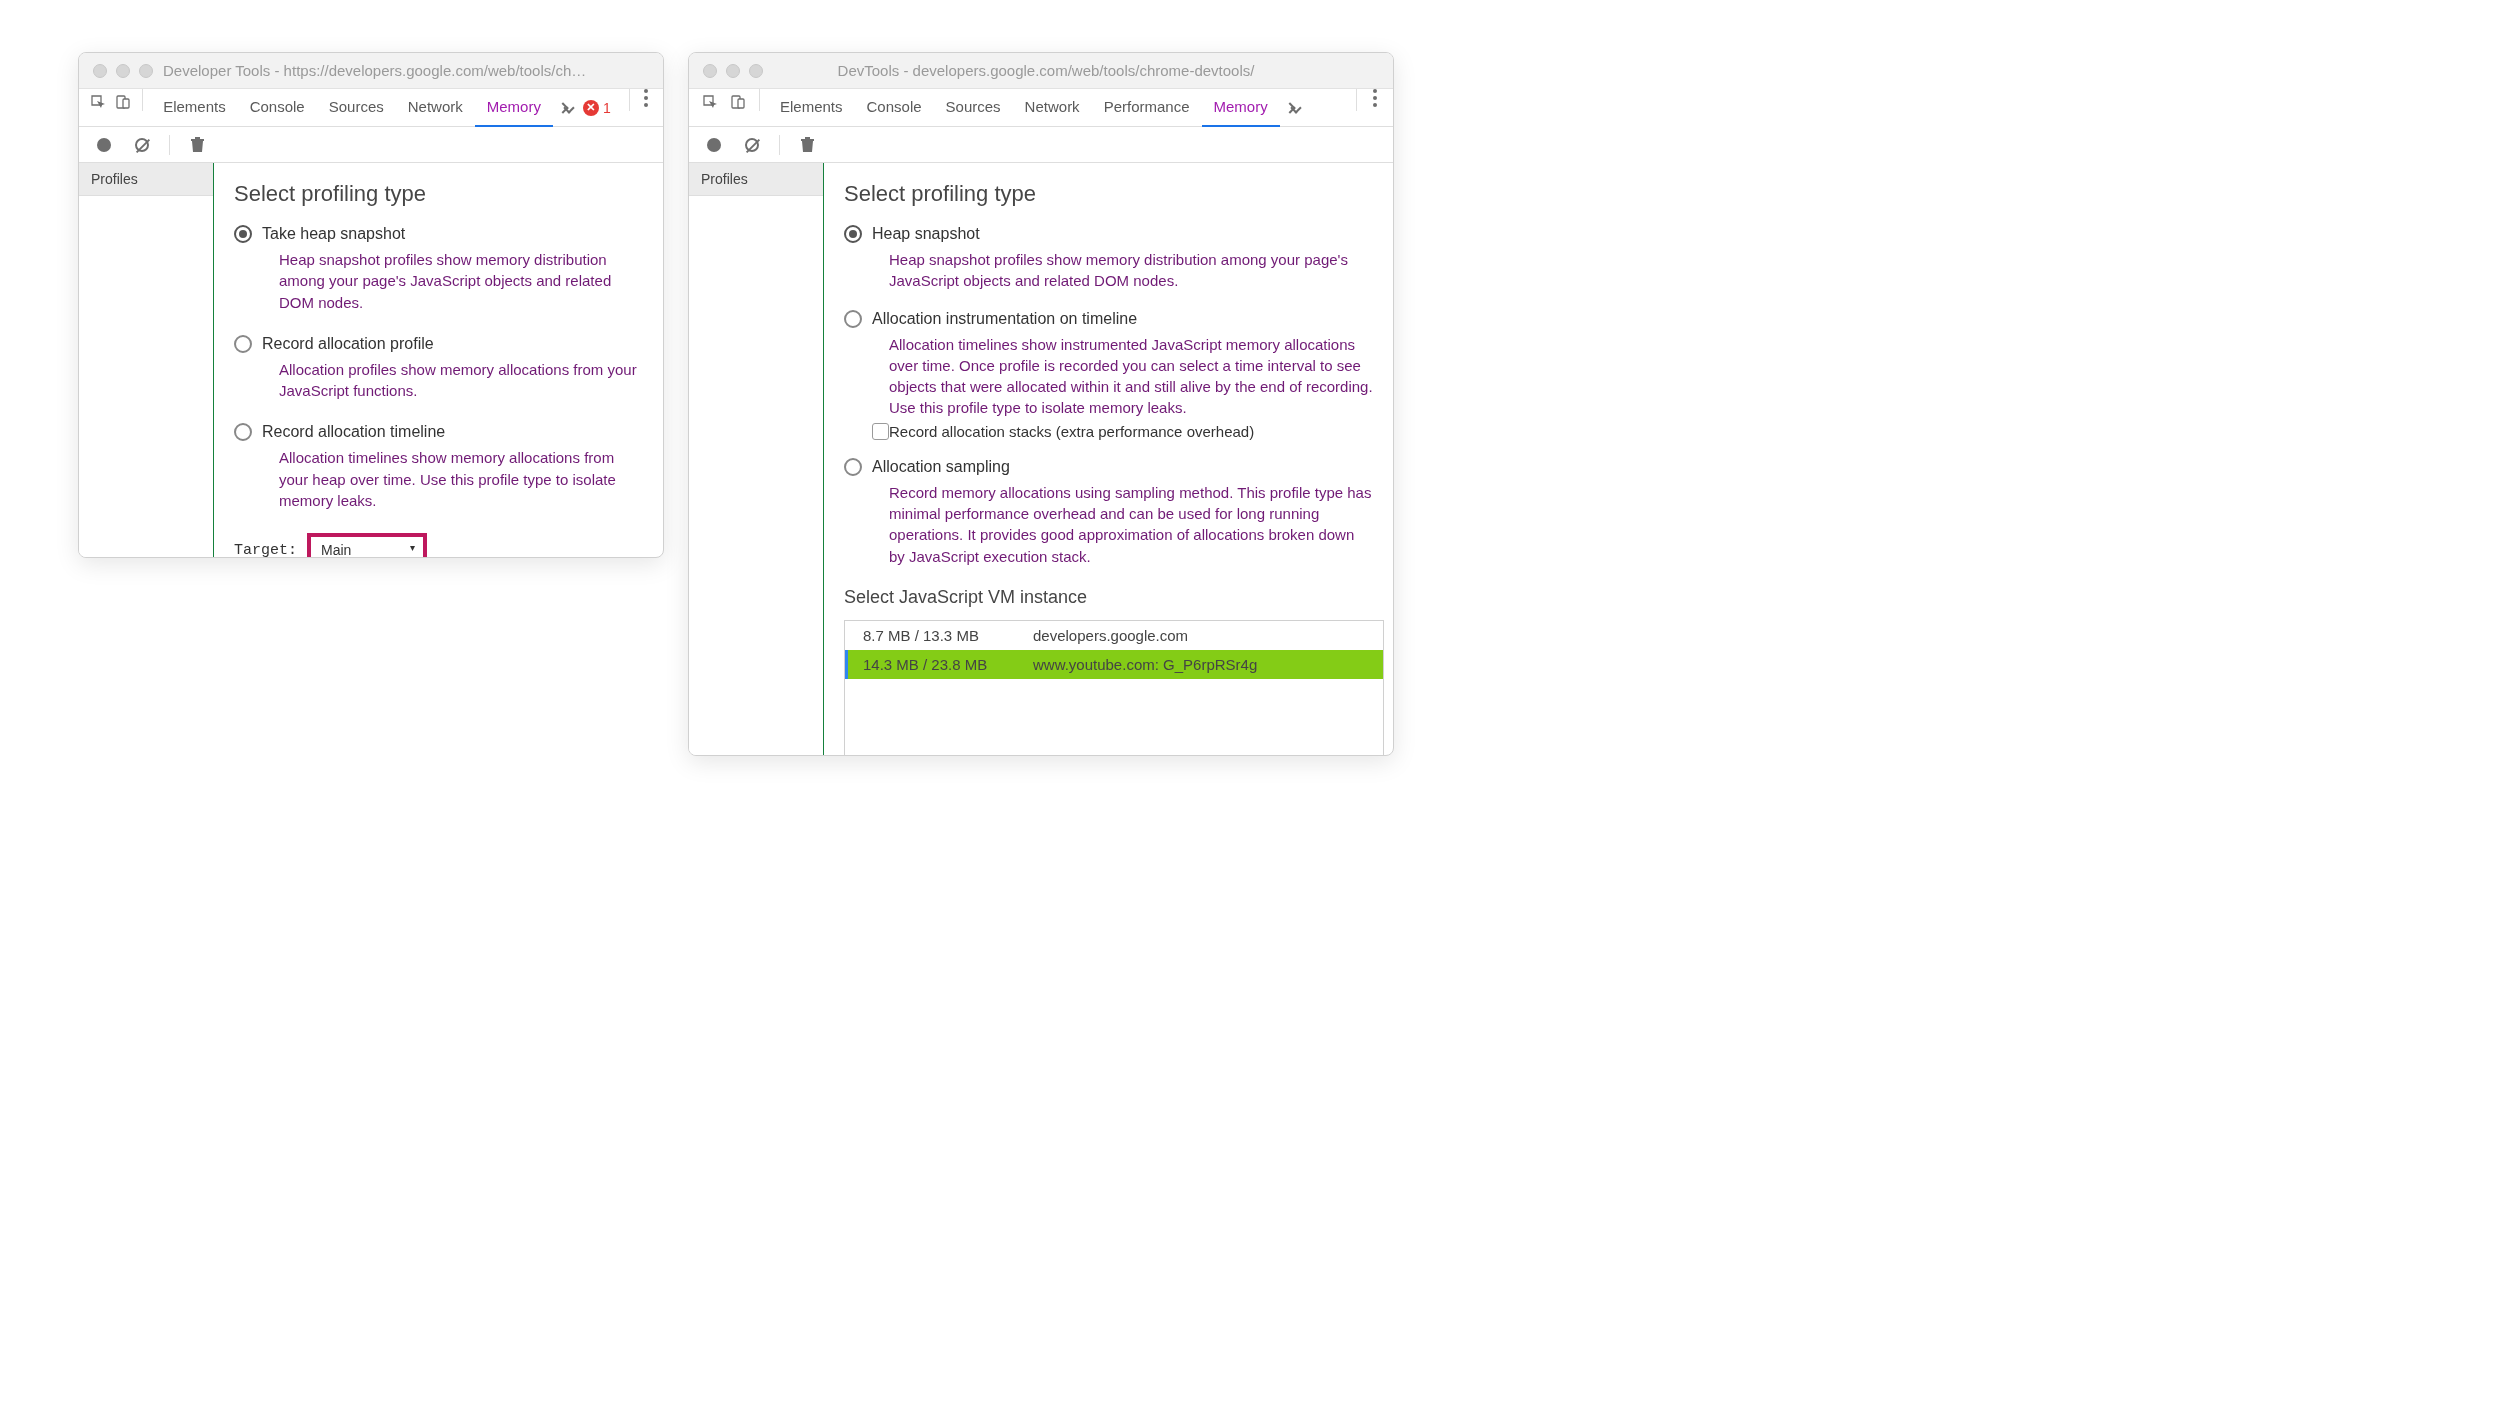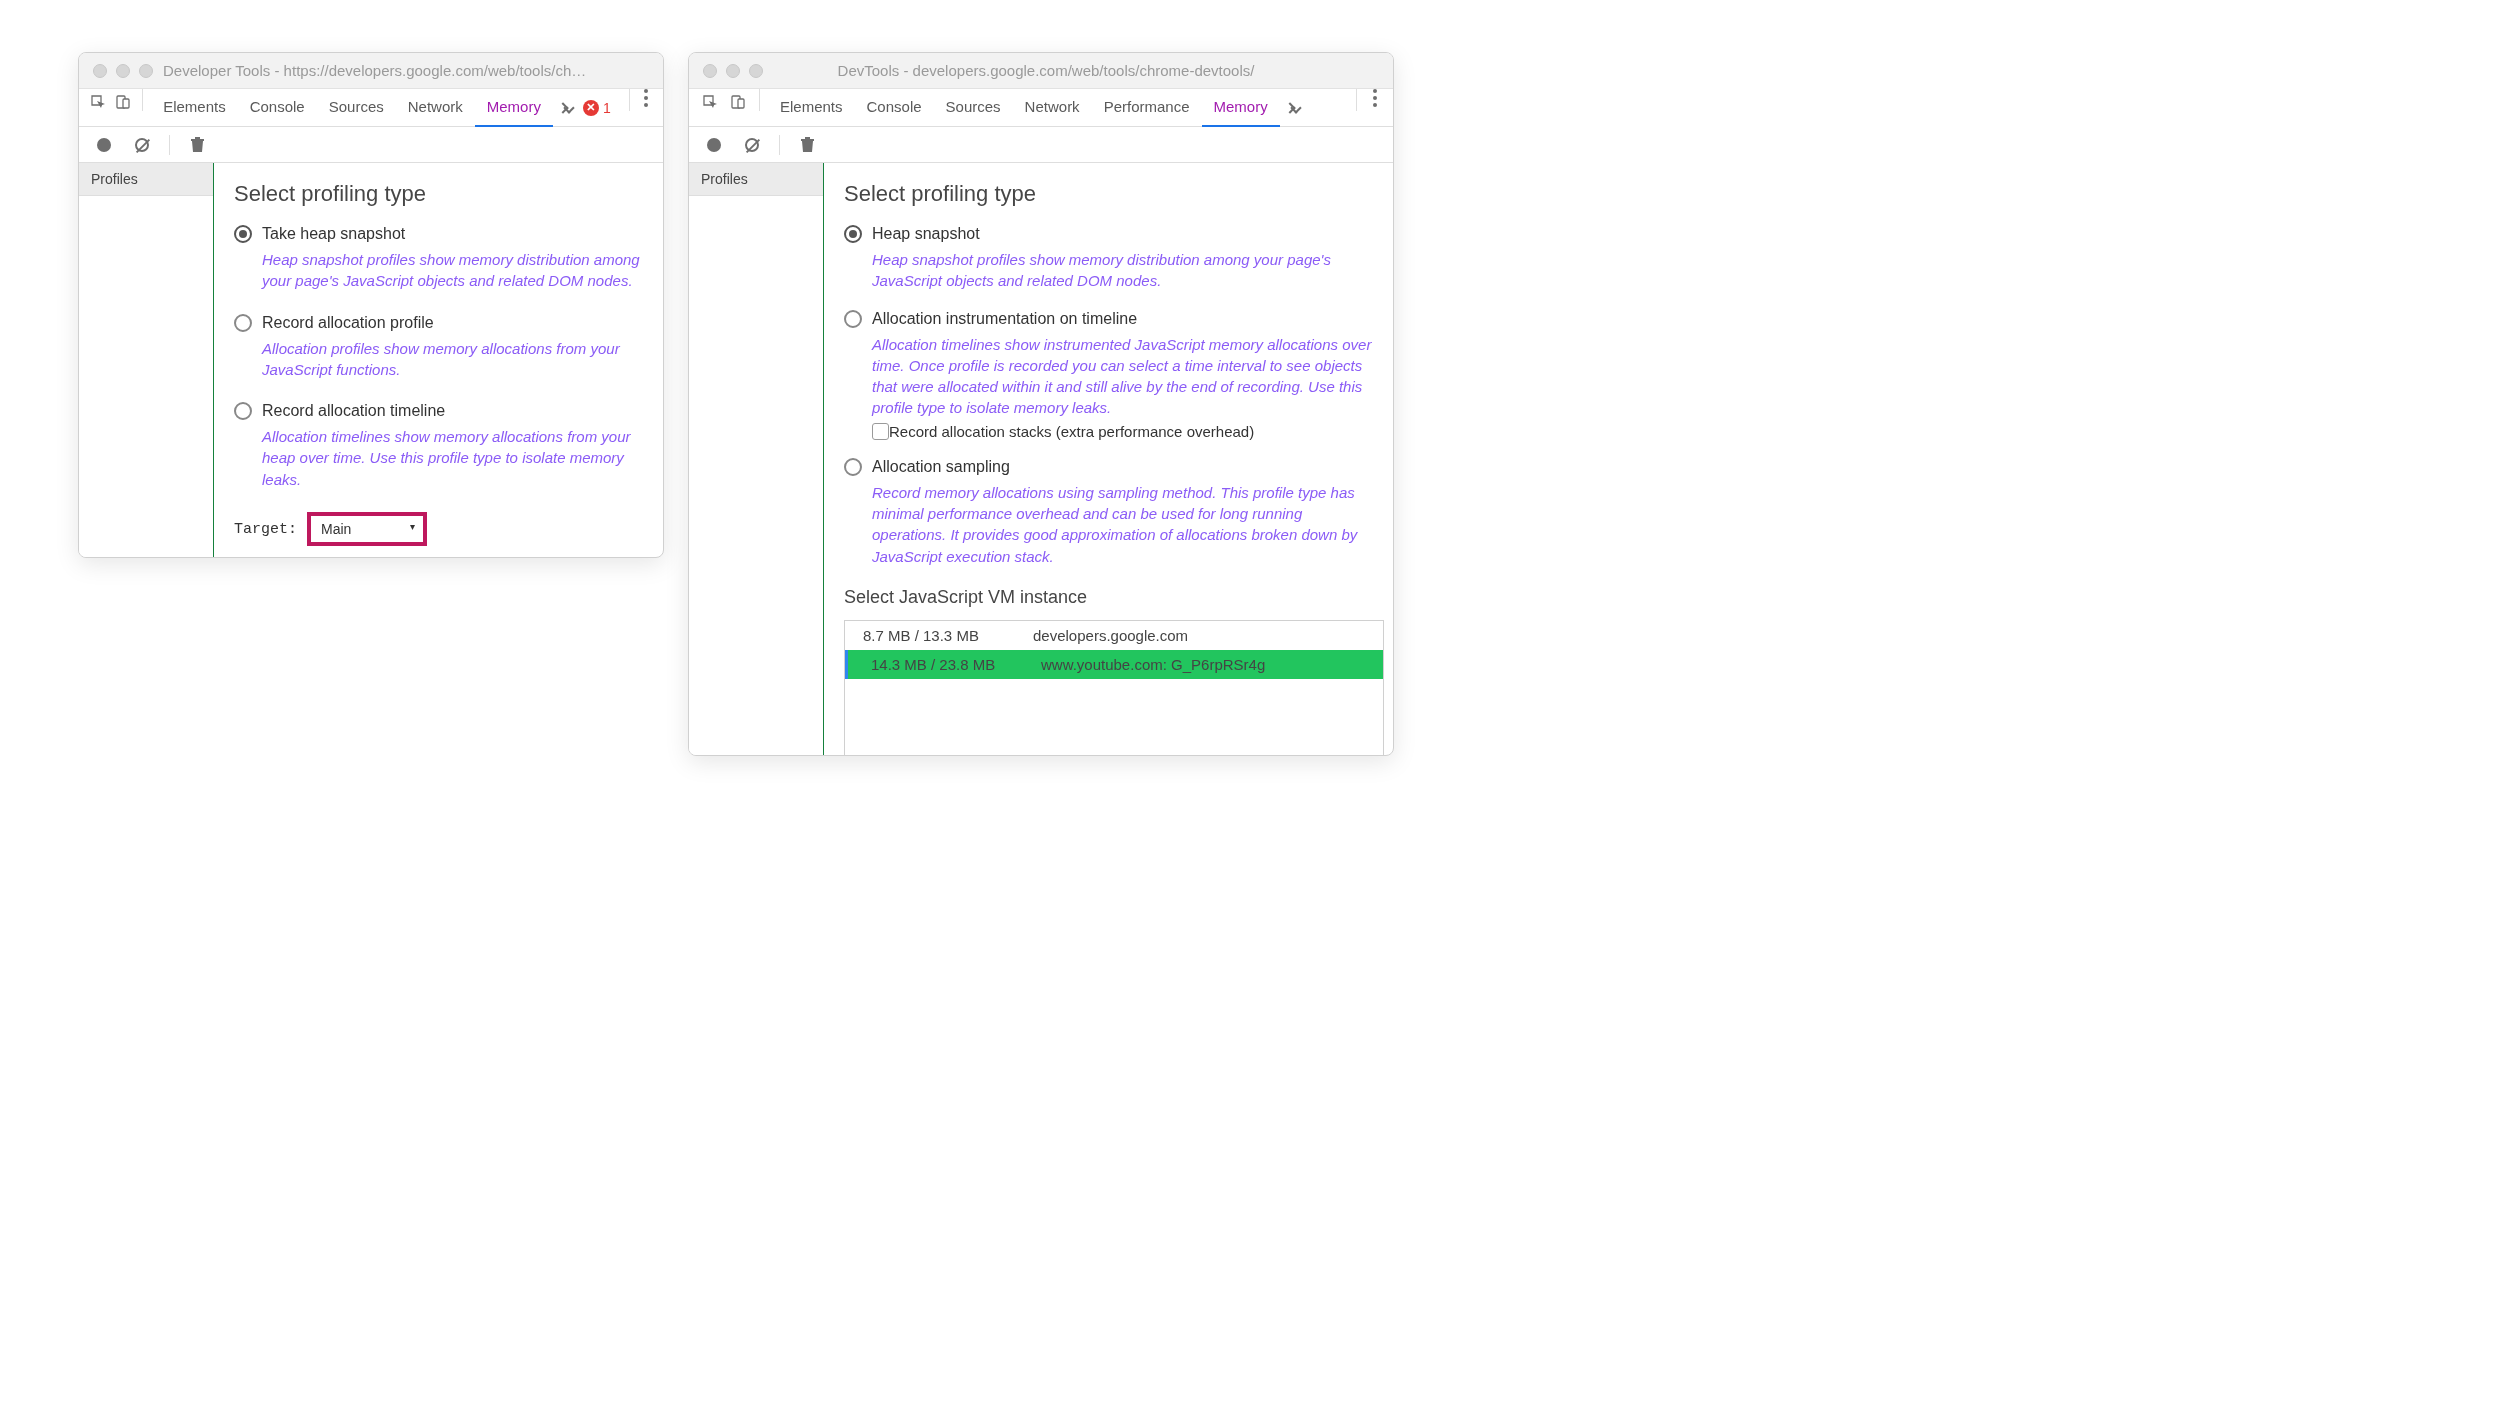--- a/index.html
+++ b/index.html
@@ -103,32 +103,32 @@
     border-bottom: 1px solid #dedede;
   }
   .main { flex: 1; padding: 18px 20px 20px 20px; overflow:auto;}
   .h-title { font-size: 22px; color: #464646; font-weight: 500; margin-bottom: 18px; }
   .opt { margin-bottom: 22px; }
   .opt-head { display:flex;align-items:center;gap:10px;margin-bottom:6px; }
   .radio { width:18px;height:18px;border-radius:50%;border:2px solid #888;position:relative;flex-shrink:0; }
   .radio.checked{border-color:#555;}
   .radio.checked::after{content:"";position:absolute;inset:3px;border-radius:50%;background:#555;}
   .opt-label { font-size:16px;color:#333; }
-  .opt-desc { font-size:15px;color:#8b5cf6;line-height:1.42;margin-left:28px; max-width: 560px; font-style: italic;}
+  .opt-desc { font-size:15px;color:#701a75;line-height:1.42;margin-left:45px; max-width: 560px;}
   .opt-desc.wide{max-width:640px;}
   .sub-check { margin-left:28px;display:flex;align-items:center;margin-top:4px; }
   .checkbox { width:17px;height:17px;border:1.5px solid #9a9a9a;border-radius:3px; }
   .row-inline { display:flex;align-items:center;gap:10px;margin-bottom:22px;margin-top:6px; }
   .label-sm{font-size:15px;color:#333;font-family:Liberation Mono, monospace;}
   .select { border:4px solid #be185d;padding:5px 28px 5px 10px;font-size:14px;background:#fff;position:relative;min-width:120px;}
   .select::after{content:"▾";position:absolute;right:8px;top:5px;color:#333;font-size:10px;}
   .h-sub { font-size:18px;color:#464646;margin:4px 0 12px 0; }
   .vm-table{border:1px solid #d0d0d0;width:540px;height:170px;background:#fff;}
   .vm-row{display:flex;padding:6px 18px;font-size:15px;color:#444;}
-  .vm-row.sel{background:#22c55e;border-left:3px solid #2f86ef;padding-left:23px;}
+  .vm-row.sel{background:#84cc16;border-left:3px solid #2f86ef;padding-left:15px;}
   .vm-col1{width:170px;}
   .chev{display:inline-block;border:solid #6e6e6e;border-width:0 2px 2px 0;padding:3px;transform:rotate(-45deg);}
   .chev2{transform:rotate(45deg);}
 </style>
 </head>
 <body>
 
 <div class="canvas">
 
   <div class="window" style="left:78px;top:52px;width:586px;height:506px;">

